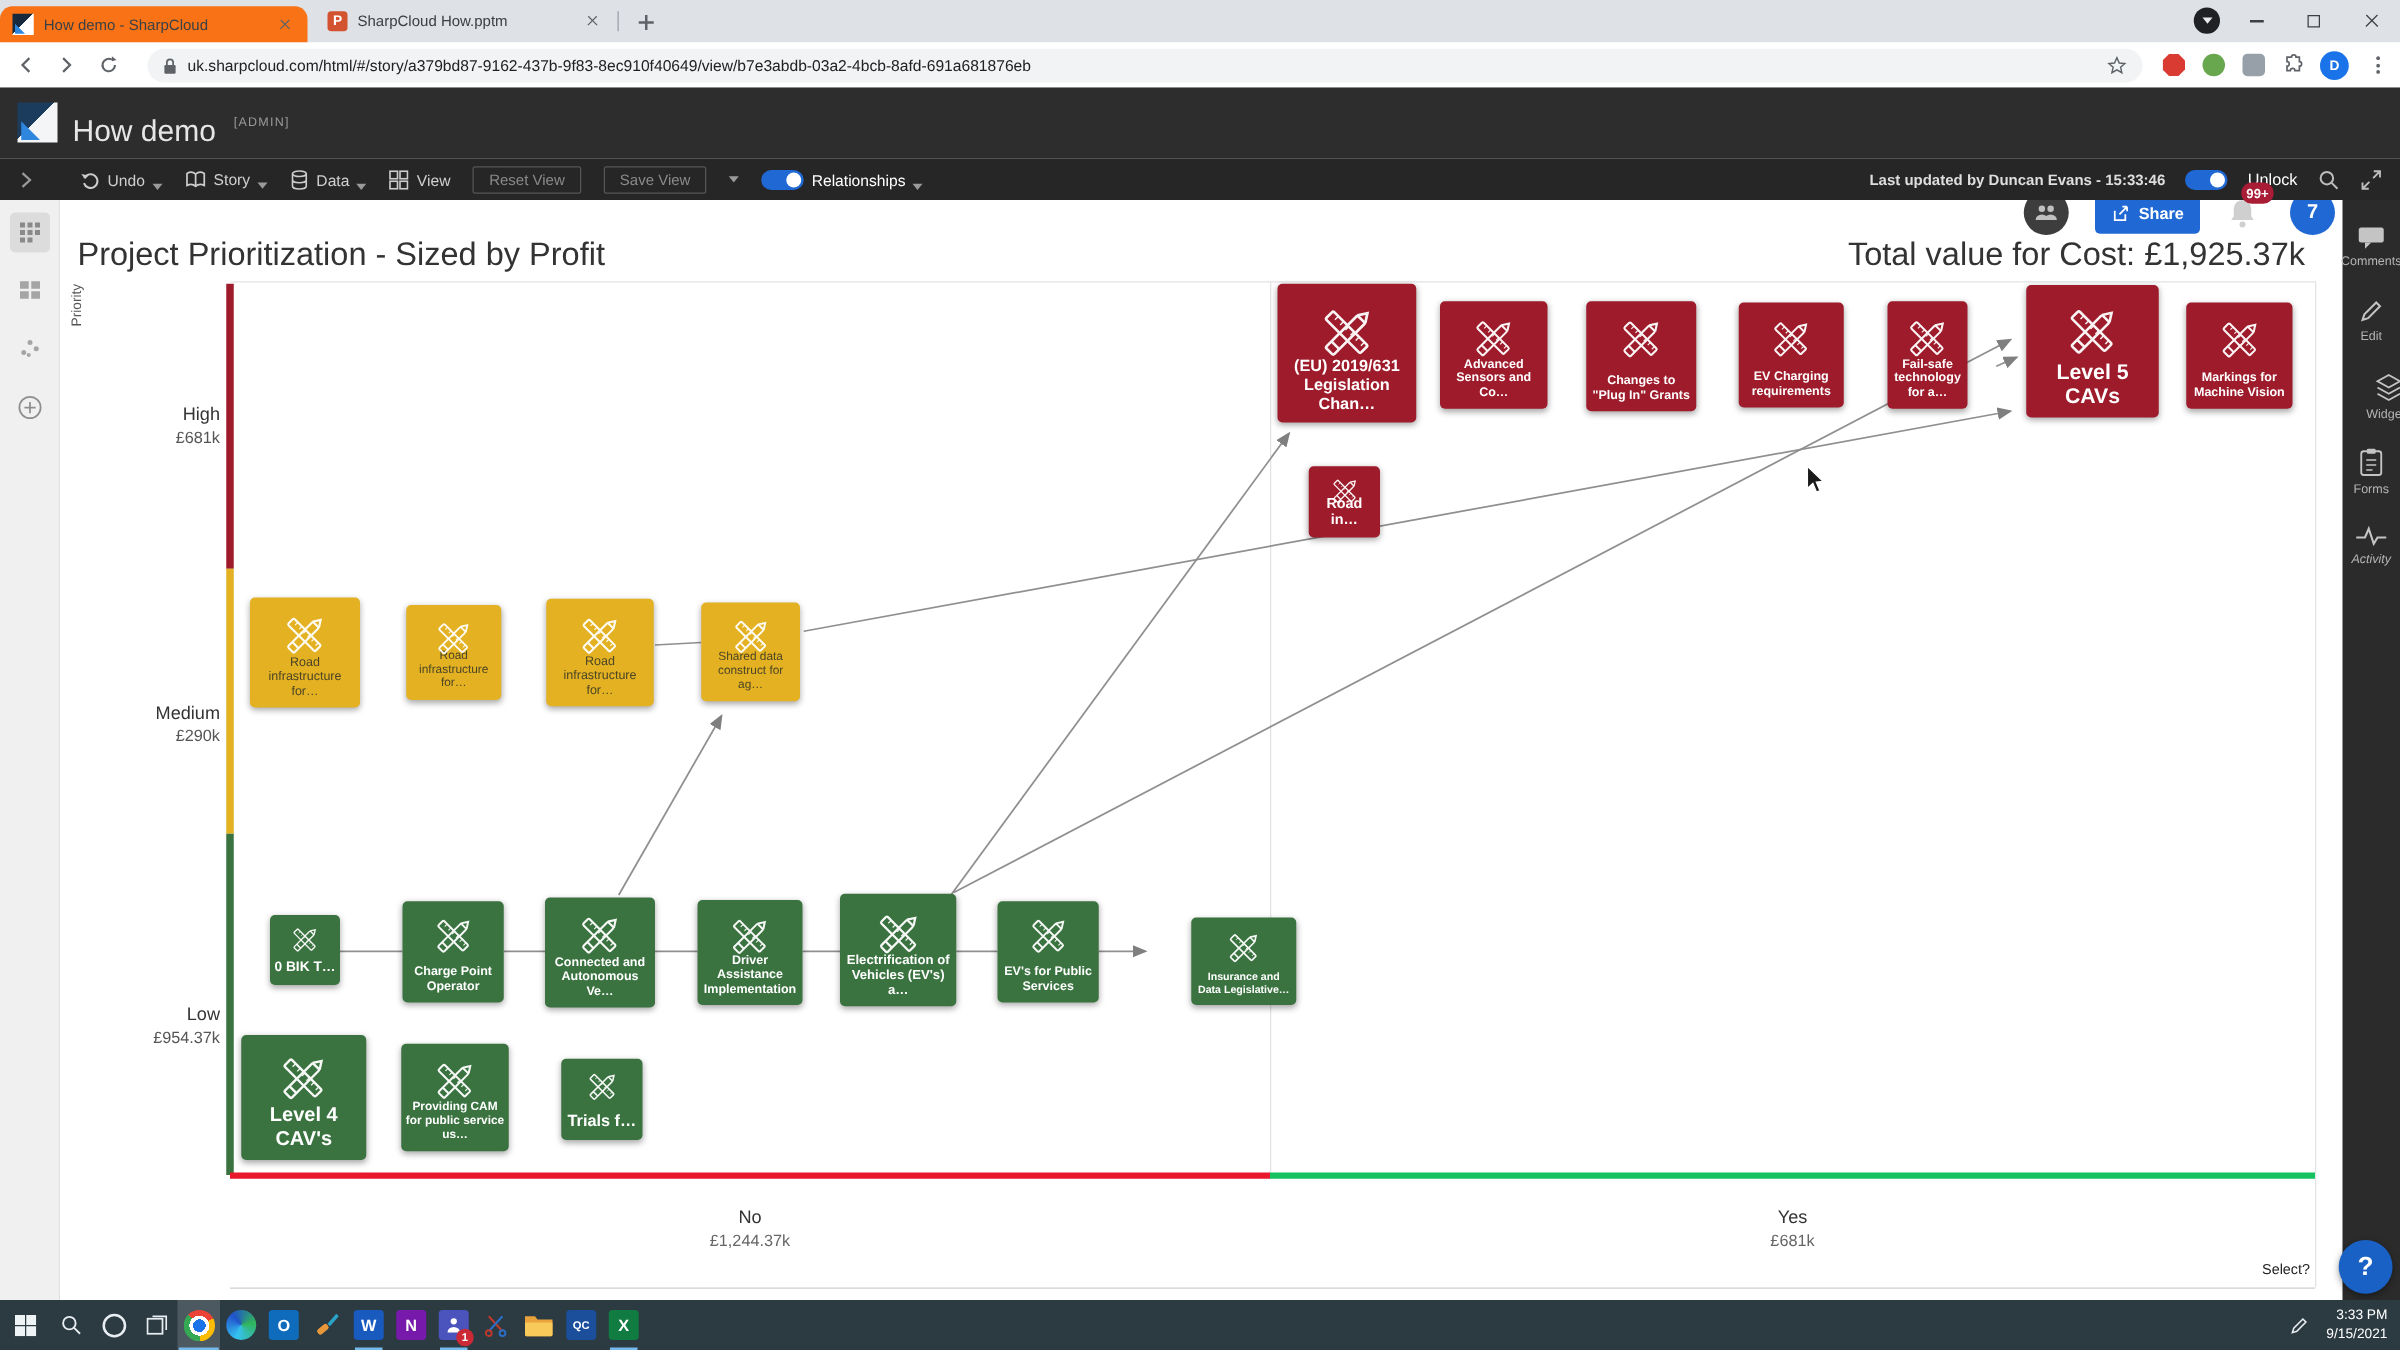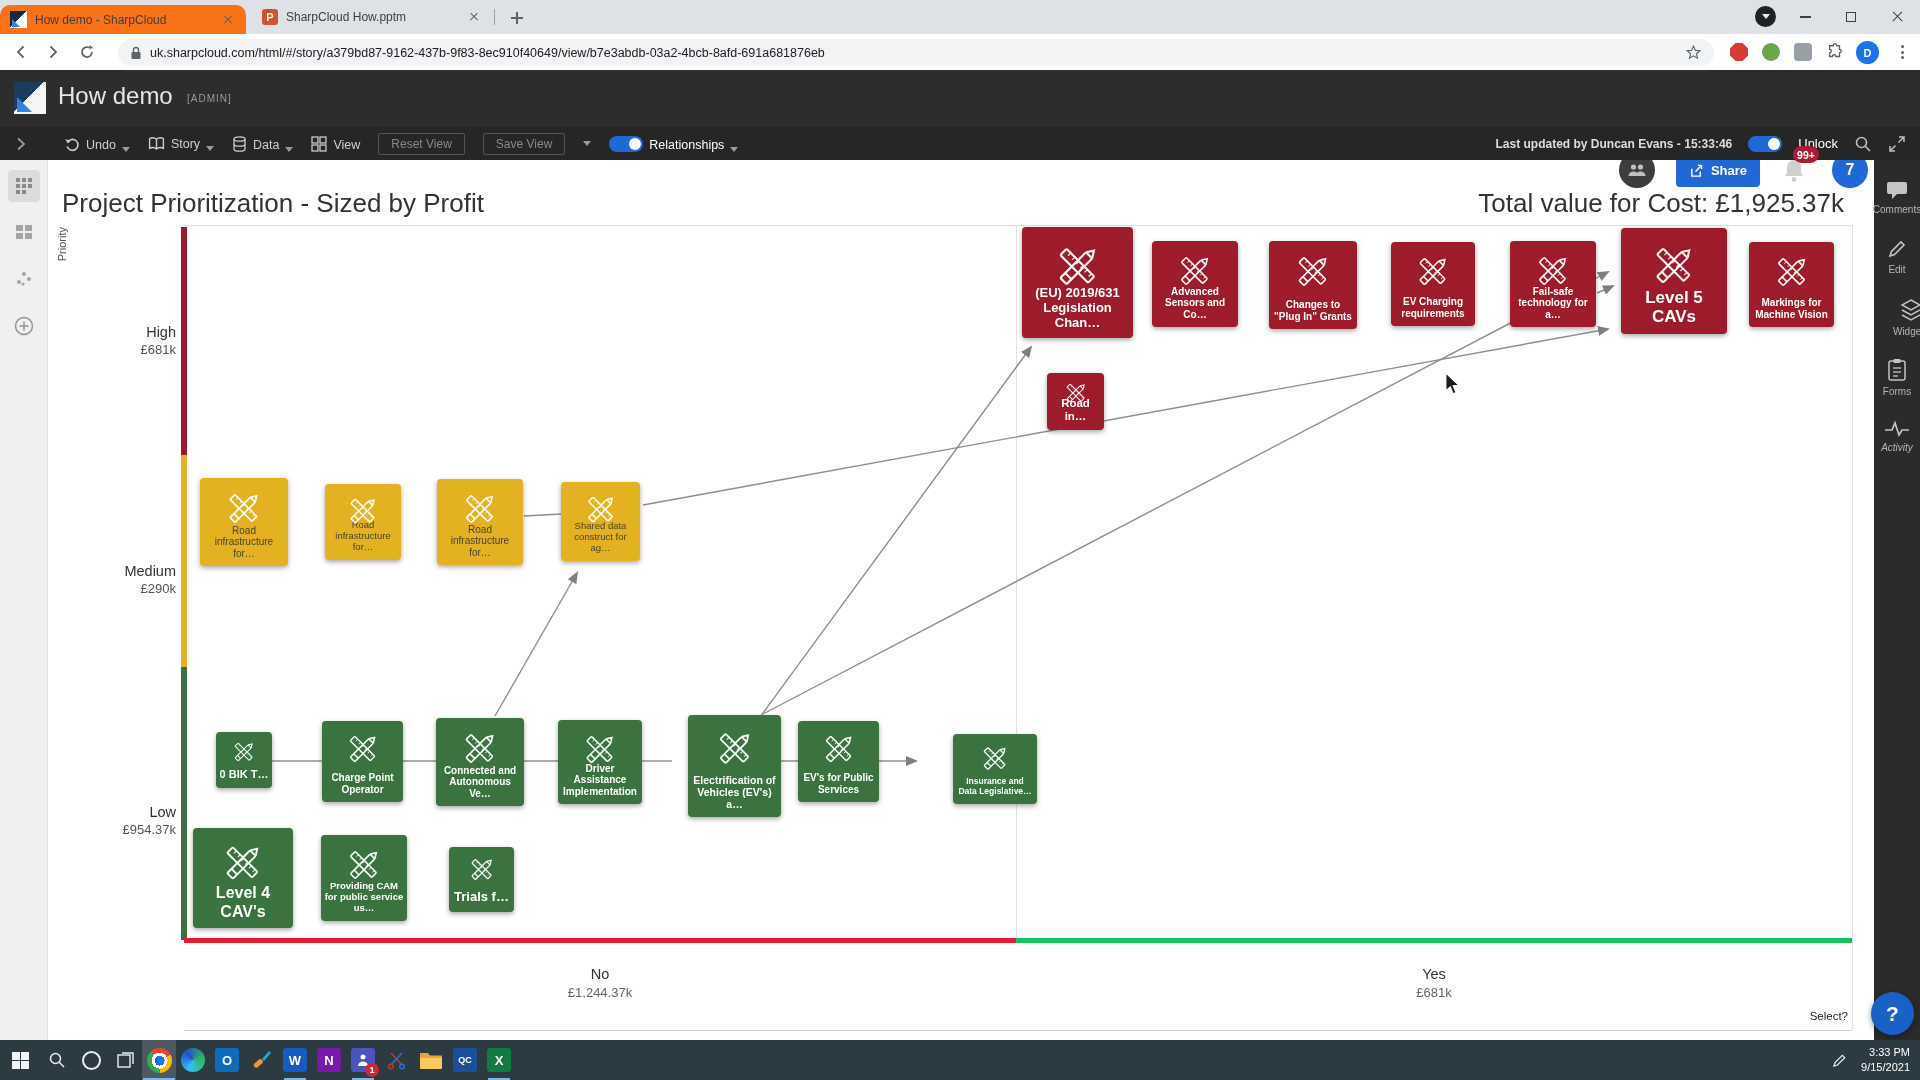--- a/index.html
+++ b/index.html
@@ -37,21 +37,21 @@
   .omnibox{position:absolute;left:118px;top:5px;width:1596px;height:27px;background:#f1f3f4;border-radius:14px;display:flex;align-items:center;padding:0 12px;box-sizing:border-box;gap:8px;}
   .urltext{font-size:12.5px;color:#202124;white-space:nowrap;overflow:hidden;flex:1;}
   .extbtn{position:absolute;top:9px;width:18px;height:18px;}
   .avatar-mini{position:absolute;left:1856px;top:7px;width:23px;height:23px;border-radius:50%;background:#1a73e8;color:#fff;font-size:11px;font-weight:700;display:flex;align-items:center;justify-content:center;}
   .kebab{position:absolute;left:1893px;top:7px;width:18px;height:22px;display:flex;flex-direction:column;align-items:center;justify-content:center;gap:2.5px;}
   .kebab i{width:3px;height:3px;border-radius:50%;background:#5f6368;}
   
   .appheader{position:absolute;left:0;top:70px;width:1920px;height:57px;background:#2d2d2d;}
   .sclogo{position:absolute;left:14px;top:12px;width:32px;height:32px;background:linear-gradient(135deg,#1c3c5e 46%,#f3f5f7 46%);}
   .sclogo::after{content:"";position:absolute;left:3px;bottom:2px;border-left:15px solid #2e86de;border-top:15px solid transparent;}
-  .apptitle{position:absolute;left:58px;top:12px;font-size:24px;color:#e6e6e6;}
+  .apptitle{position:absolute;left:58px;top:22px;font-size:24px;color:#e6e6e6;}
   .adminbadge{position:absolute;left:187px;top:23px;font-size:10px;color:#9a9a9a;letter-spacing:1px;}
   .hdr-circle{position:absolute;top:82px;width:36px;height:36px;border-radius:50%;display:flex;align-items:center;justify-content:center;}
   .share-btn{position:absolute;left:1676px;top:83px;width:84px;height:34px;background:#2069d5;border-radius:4px;color:#fff;
              display:flex;align-items:center;justify-content:center;gap:7px;font-size:13px;font-weight:700;}
   .badge99{position:absolute;left:1793px;top:76px;min-width:26px;height:17px;background:#a81c36;border-radius:9px;color:#fff;
            font-size:10.5px;font-weight:700;display:flex;align-items:center;justify-content:center;padding:0 3px;box-sizing:border-box;z-index:2;}
   .usercount{left:1832px;background:#2069d5;color:#fff;font-size:16px;font-weight:700;}
   .avatar-photo{left:1878px;background:radial-gradient(circle at 50% 38%,#e9c39a 0 40%,#6b4f3a 41% 60%,#2a2a2a 61%);border:2px solid #3fc3ea;box-sizing:border-box;}
   
   .toolbar{position:absolute;left:0;top:127px;width:1920px;height:33px;background:#262626;display:flex;align-items:center;color:#cfcfcf;font-size:12.5px;}
@@ -452,21 +452,21 @@
         <use href="#tile-icon"></use>
       </svg>
       <div class="tlabel" style="font-size: 10px;">Changes to "Plug In" Grants</div>
     </div>
     <div class="tile red" style="left: 1391px; top: 242px; width: 84px; height: 84px;">
       <svg class="ticon" viewBox="0 0 48 48" style="width: 35px; height: 35px;">
         <use href="#tile-icon"></use>
       </svg>
       <div class="tlabel" style="font-size: 10px;">EV Charging requirements</div>
     </div>
-    <div class="tile red" style="left: 1510px; top: 241px; width: 86px; height: 86px;">
+    <div class="tile red" style="left: 1510px; top: 241px; width: 64px; height: 86px;">
       <svg class="ticon" viewBox="0 0 48 48" style="width: 36px; height: 36px;">
         <use href="#tile-icon"></use>
       </svg>
       <div class="tlabel" style="font-size: 10px;">Fail-safe technology for a…</div>
     </div>
     <div class="tile red" style="left: 1621px; top: 228px; width: 106px; height: 106px;">
       <svg class="ticon" viewBox="0 0 48 48" style="width: 45px; height: 45px;">
         <use href="#tile-icon"></use>
       </svg>
       <div class="tlabel" style="font-size: 17px;">Level 5 CAVs</div>
@@ -524,21 +524,21 @@
         <use href="#tile-icon"></use>
       </svg>
       <div class="tlabel" style="font-size: 10px;">Connected and Autonomous Ve…</div>
     </div>
     <div class="tile green" style="left: 558px; top: 720px; width: 84px; height: 84px;">
       <svg class="ticon" viewBox="0 0 48 48" style="width: 35px; height: 35px;">
         <use href="#tile-icon"></use>
       </svg>
       <div class="tlabel" style="font-size: 10px;">Driver Assistance Implementation</div>
     </div>
-    <div class="tile green" style="left: 672px; top: 715px; width: 93px; height: 102px; margin-left: 16px;">
+    <div class="tile green" style="left: 672px; top: 715px; width: 93px; height: 90px;">
       <svg class="ticon" viewBox="0 0 48 48" style="width: 39px; height: 39px;">
         <use href="#tile-icon"></use>
       </svg>
       <div class="tlabel" style="font-size: 10.5px;">Electrification of Vehicles (EV's) a…</div>
     </div>
     <div class="tile green" style="left: 798px; top: 721px; width: 81px; height: 81px;">
       <svg class="ticon" viewBox="0 0 48 48" style="width: 34px; height: 34px;">
         <use href="#tile-icon"></use>
       </svg>
       <div class="tlabel" style="font-size: 10px;">EV's for Public Services</div>

